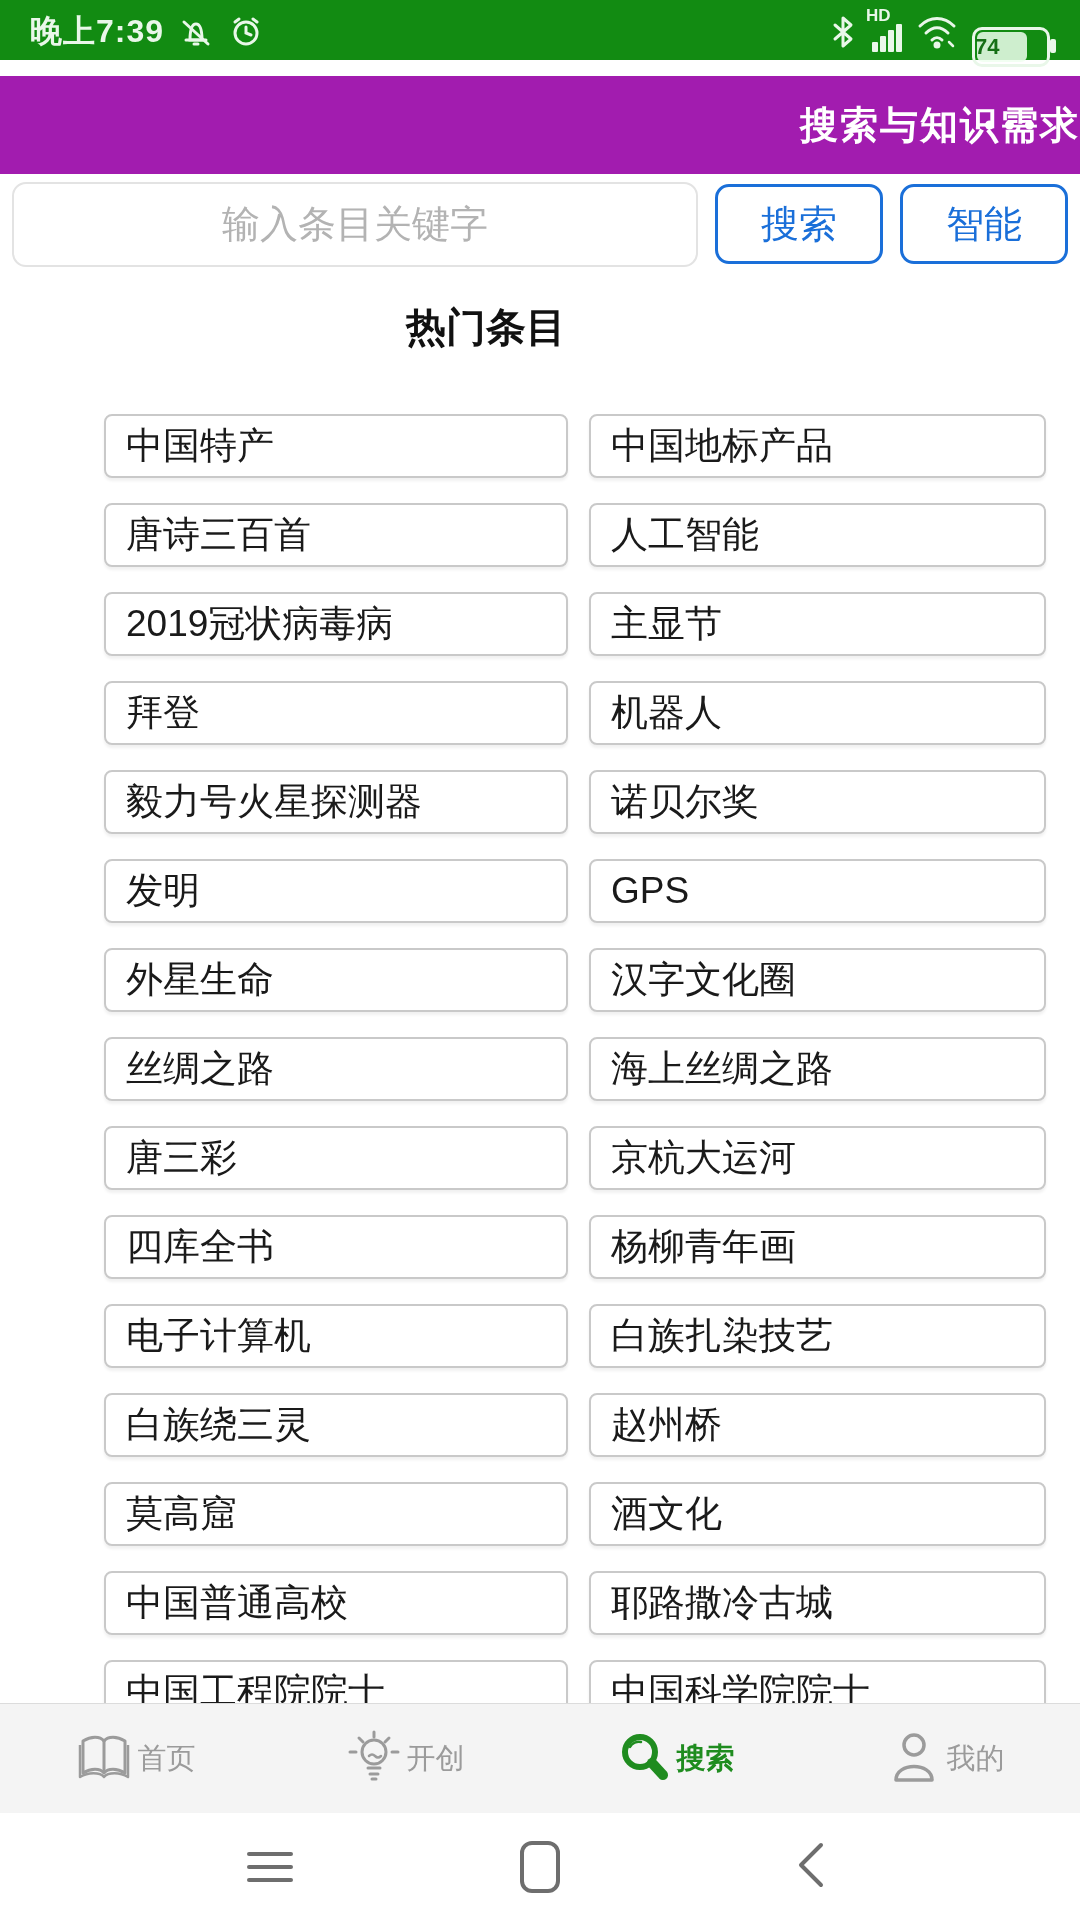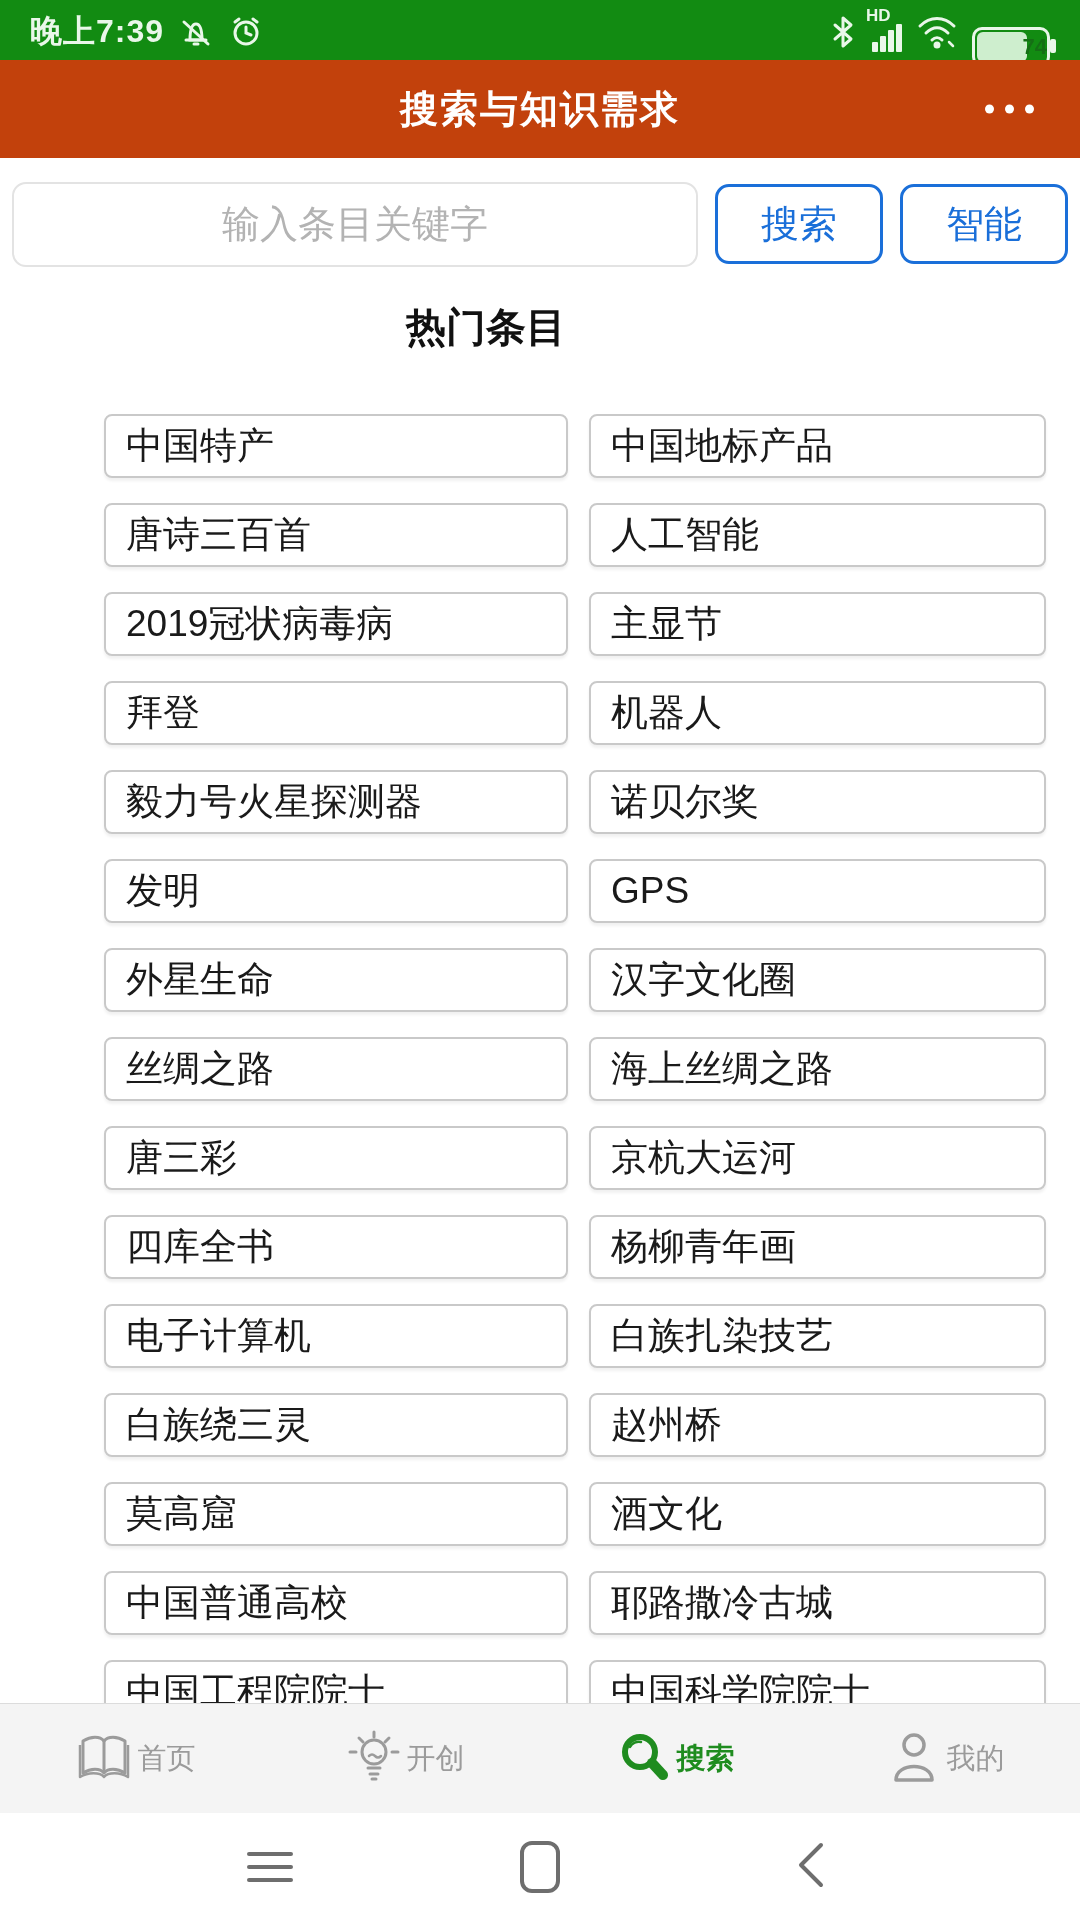--- a/index.html
+++ b/index.html
@@ -13,27 +13,27 @@
     display:flex;align-items:center;justify-content:space-between;
     padding:4px 30px 0 30px;box-sizing:border-box;color:#e9f7e9;
   }
   .sb-left,.sb-right{display:flex;align-items:center;gap:14px;}
   .sb-time{font-size:32px;font-weight:bold;letter-spacing:1px;}
   .sb-icon{display:inline-flex;align-items:center;}
   .hd-sig{display:flex;align-items:flex-end;gap:2px;position:relative;padding-top:12px;}
   .hd-label{position:absolute;top:-6px;left:-6px;font-size:17px;font-weight:bold;}
   .bar{width:6px;background:#e9f7e9;border-radius:1px;display:inline-block;}
   .battery{position:relative;width:72px;height:34px;border:3px solid #e9f7e9;border-radius:10px;
-    display:flex;align-items:center;justify-content:flex-end;margin-top:29px;}
+    display:flex;align-items:center;justify-content:flex-start;margin-top:29px;}
   .battery .fill{position:absolute;left:2px;top:2px;bottom:2px;width:70%;background:rgba(240,255,240,.85);border-radius:6px;}
   .battery .pct{position:relative;font-size:22px;font-weight:bold;color:#156f15;z-index:1;}
   .battery .nub{position:absolute;right:-9px;top:9px;width:6px;height:14px;background:#e9f7e9;border-radius:2px;}
   .appheader{
-    position:absolute;left:0;top:60px;width:1080px;height:98px;background:#c2410c;
-    display:flex;align-items:center;justify-content:center;
+    position:absolute;left:0;top:76px;width:1080px;height:98px;background:#a21caf;
+    display:flex;align-items:center;justify-content:flex-end;
   }
   .app-title{color:#ffffff;font-size:38px;font-weight:bold;letter-spacing:2px;}
   .menu-dots{position:absolute;right:46px;top:50%;transform:translateY(-50%);display:flex;gap:11px;}
   .menu-dots i{width:9px;height:9px;border-radius:50%;background:#fff;}
   
   .search-row{position:absolute;left:0;top:158px;width:1080px;box-sizing:border-box;
     padding:24px 12px 0 12px;display:flex;gap:17px;align-items:flex-start;}
   .kw-input{flex:1;height:85px;box-sizing:border-box;border:2px solid #e3e3e3;border-radius:14px;
     background:#fff;text-align:center;font-size:38px;color:#333;outline:none;
     font-family:"Liberation Sans","DejaVu Sans",sans-serif;}

